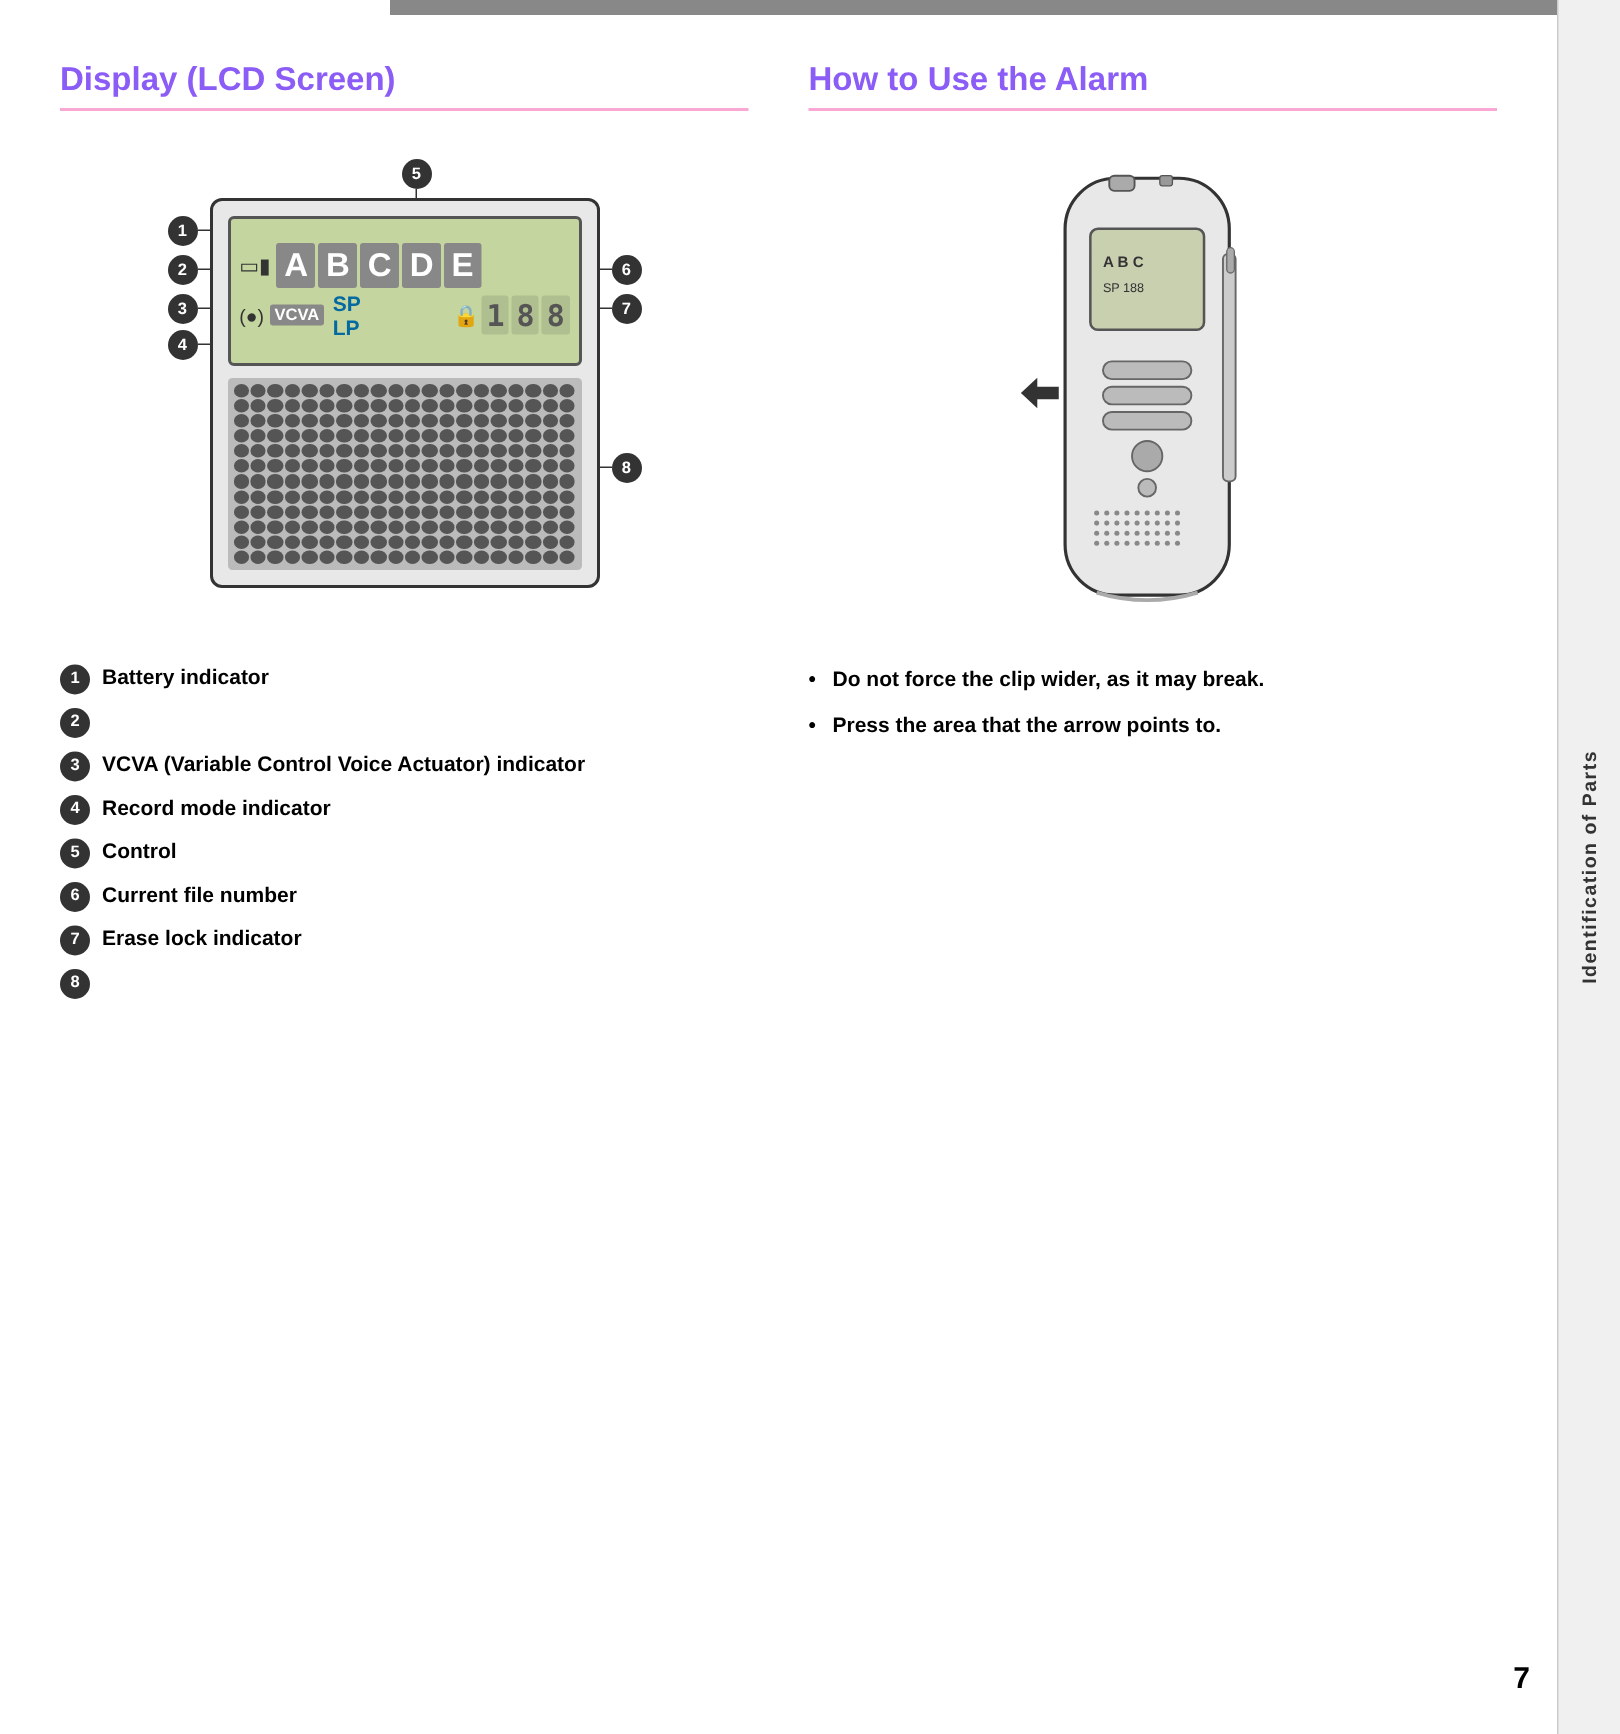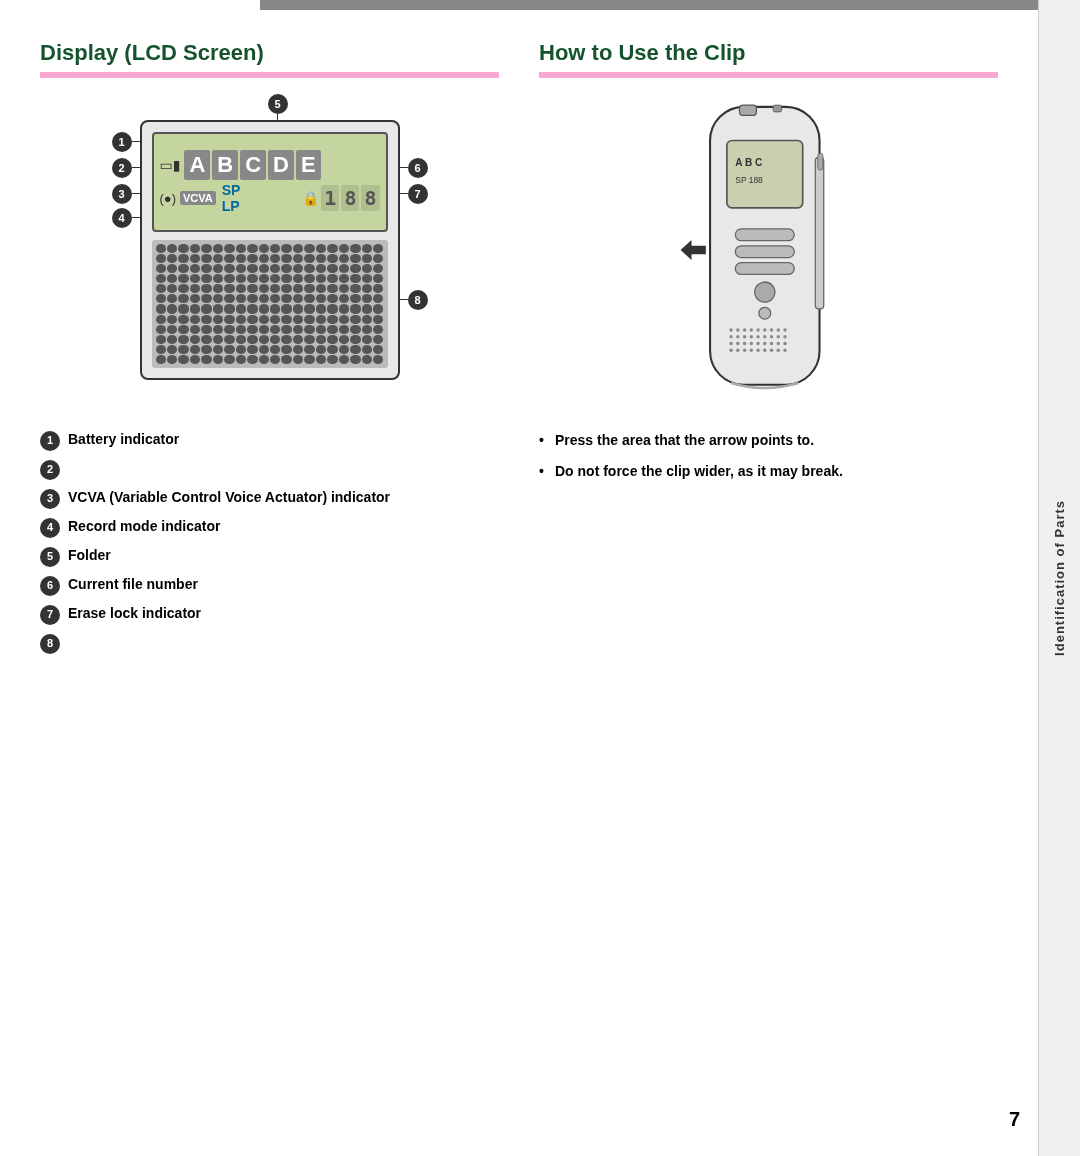--- a/index.html
+++ b/index.html
@@ -70,24 +70,24 @@
 
     .right-col {
       flex: 1;
       min-width: 0;
     }
 
     
     .section-title {
       font-size: 22px;
       font-weight: bold;
-      color: #14532d;
-      border-bottom: 6px solid #f9a8d4;
+      color: #8b5cf6;
+      border-bottom: 2px solid #f9a8d4;
       padding-bottom: 6px;
-      margin-bottom: 12px;
+      margin-bottom: 28px;
       margin-top: 20px;
     }
 
     
     .lcd-diagram-container {
       position: relative;
       width: 340px;
       height: 320px;
       margin: 0 auto;
     }
@@ -669,38 +669,38 @@
         <div class="label-item">
           <span class="label-num">3</span>
           <span class="label-text">VCVA (Variable Control Voice Actuator) indicator</span>
         </div>
         <div class="label-item">
           <span class="label-num">4</span>
           <span class="label-text">Record mode indicator</span>
         </div>
         <div class="label-item">
           <span class="label-num">5</span>
-          <span class="label-text">Folder</span>
+          <span class="label-text">Control</span>
         </div>
         <div class="label-item">
           <span class="label-num">6</span>
           <span class="label-text">Current file number</span>
         </div>
         <div class="label-item">
           <span class="label-num">7</span>
           <span class="label-text">Erase lock indicator</span>
         </div>
         <div class="label-item">
           <span class="label-num">8</span>
         </div>
       </div>
     </div>
 
     <div class="right-col">
-      <div class="section-title">How to Use the Clip</div>
+      <div class="section-title">How to Use the Alarm</div>
 
       <div class="device-image-container">
         <svg class="device-svg" viewBox="0 0 200 380" xmlns="http://www.w3.org/2000/svg">
 
           <rect x="30" y="20" width="130" height="330" rx="40" ry="40" fill="#e8e8e8" stroke="#333" stroke-width="2.5"></rect>
 
           <rect x="65" y="18" width="20" height="12" rx="4" fill="#aaa" stroke="#555" stroke-width="1.5"></rect>
           <rect x="105" y="18" width="10" height="8" rx="2" fill="#999" stroke="#555" stroke-width="1"></rect>
 
           <rect x="50" y="60" width="90" height="80" rx="6" fill="#c8d0b0" stroke="#555" stroke-width="2"></rect>
@@ -761,21 +761,21 @@
             <circle cx="53" cy="29" r="2" fill="#888"></circle>
             <circle cx="61" cy="29" r="2" fill="#888"></circle>
             <circle cx="69" cy="29" r="2" fill="#888"></circle>
           </g>
 
           <path d="M 55 348 Q 95 360 135 348" stroke="#aaa" stroke-width="3" fill="none"></path>
         </svg>
       </div>
 
       <ul class="bullet-list">
+        <li>Do not force the clip wider, as it may break.</li>
         <li>Press the area that the arrow points to.</li>
-        <li>Do not force the clip wider, as it may break.</li>
       </ul>
     </div>
 
   </div>
 </div>
 
 <div class="page-number">7</div>
 
 </body></html>

